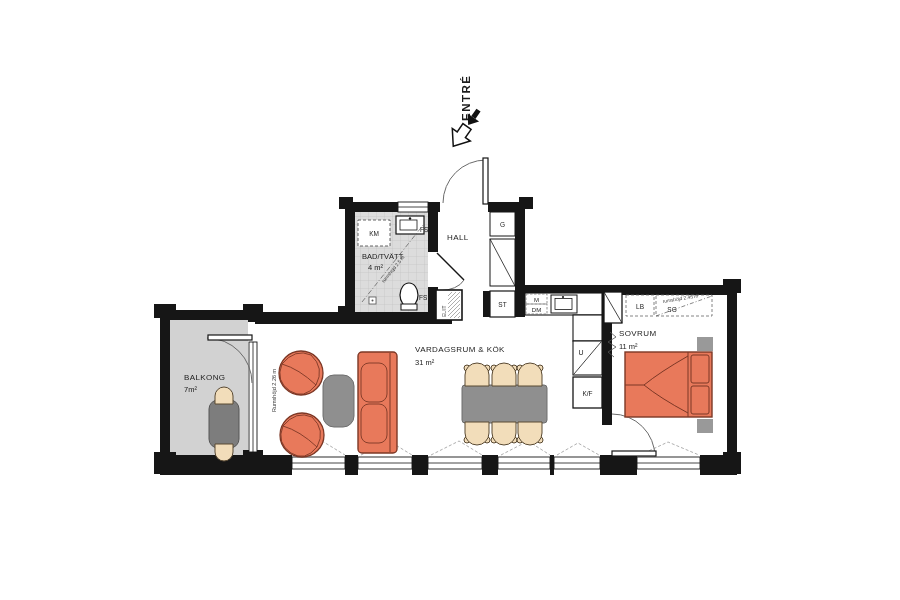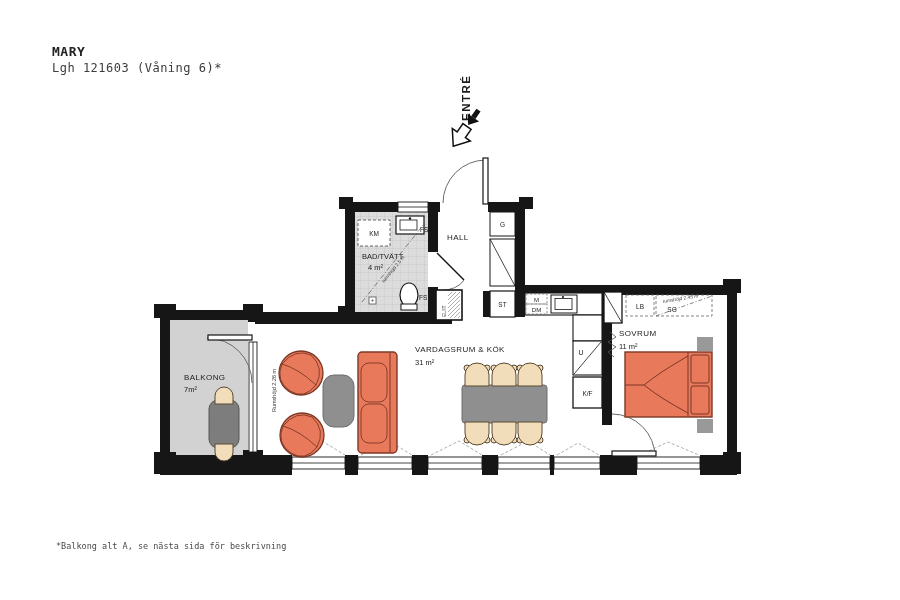--- a/index.html
+++ b/index.html
@@ -16,24 +16,20 @@
   .area{font-size:7.5px;}
   .fix{font-size:6.5px;}
   .tiny{font-size:4.8px;fill:#3a3a3a;}
   .vert{font-size:5.5px;fill:#3a3a3a;}
 </style>
 </head>
 <body>
 
 <div id="stage">
 
-  <div class="hdr">
-    <div class="t1">MARY</div>
-    <div class="t2">Lgh 121603 (Våning 6)*</div>
-  </div>
 
   <svg width="900" height="600" viewBox="0 0 900 600">
     <defs>
       <pattern id="tiles" width="8" height="8" patternUnits="userSpaceOnUse">
         <path d="M8 0H0V8" fill="none" stroke="#c2c2c2" stroke-width="0.7"></path>
       </pattern>
       <pattern id="hatch" width="4" height="4" patternUnits="userSpaceOnUse">
         <path d="M0 4L4 0" stroke="#777" stroke-width="0.6"></path>
       </pattern>
     </defs>
@@ -303,14 +299,13 @@
     <text x="368" y="270" class="area">4 m²</text>
     <text x="415" y="352" class="room">VARDAGSRUM &amp; KÖK</text>
     <text x="415" y="365" class="area">31 m²</text>
     <text x="619" y="336" class="room">SOVRUM</text>
     <text x="619" y="349" class="area">11 m²</text>
     <text x="184" y="380" class="room">BALKONG</text>
     <text x="184" y="392" class="area">7m²</text>
     <text transform="translate(276,412) rotate(-90)" class="vert">Rumshöjd 2.26 m</text>
   </svg>
 
-  <div class="foot">*Balkong alt A, se nästa sida för beskrivning</div>
 </div>
 
 </body></html>

